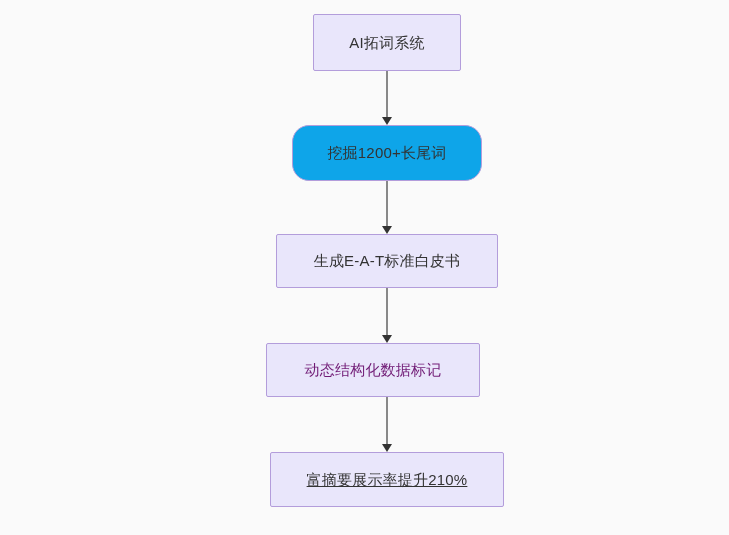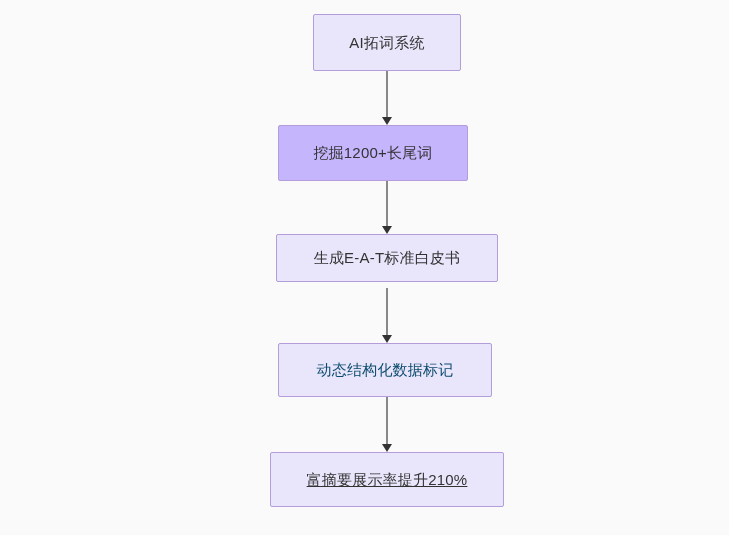--- a/index.html
+++ b/index.html
@@ -79,18 +79,18 @@
   <div class="flow-edge" style="left: 371px; top: 288px; width: 12px; height: 55px;">
     <div class="edge-line" style="height: 48px; background: rgb(136, 136, 136);"></div>
     <div class="edge-arrowhead" style="border-top-color: rgb(51, 51, 51);"></div>
   </div>
   <div class="flow-edge" style="left: 371px; top: 397px; width: 12px; height: 55px;">
     <div class="edge-line" style="height: 48px; background: rgb(136, 136, 136);"></div>
     <div class="edge-arrowhead" style="border-top-color: rgb(51, 51, 51);"></div>
   </div>
 
   <div class="flow-node" style="left: 371px; top: 14px; width: 148px; height: 57px; background: rgb(233, 230, 251); border-color: rgb(179, 157, 219); color: rgb(51, 51, 51);">AI拓词系统</div>
-  <div class="flow-node" style="left: 357px; top: 125px; width: 190px; height: 56px; background: #c4b5fd; border-color: rgb(179, 157, 219); color: rgb(51, 51, 51);">挖掘1200+长尾词</div>
-  <div class="flow-node" style="left: 371px; top: 234px; width: 222px; height: 48px; background: rgb(233, 230, 251); border-color: rgb(179, 157, 219); color: rgb(51, 51, 51);">生成E-A-T标准白皮书</div>
-  <div class="flow-node" style="left: 369px; top: 343px; width: 214px; height: 54px; background: rgb(233, 230, 251); border-color: rgb(179, 157, 219); color: #0c4a6e;">动态结构化数据标记</div>
+  <div class="flow-node" style="left: 371px; top: 125px; width: 190px; height: 56px; background: #0ea5e9; border-color: rgb(179, 157, 219); color: rgb(51, 51, 51); border-radius: 17px;">挖掘1200+长尾词</div>
+  <div class="flow-node" style="left: 371px; top: 234px; width: 222px; height: 54px; background: rgb(233, 230, 251); border-color: rgb(179, 157, 219); color: rgb(51, 51, 51);">生成E-A-T标准白皮书</div>
+  <div class="flow-node" style="left: 357px; top: 343px; width: 214px; height: 54px; background: rgb(233, 230, 251); border-color: rgb(179, 157, 219); color: #701a75;">动态结构化数据标记</div>
   <div class="flow-node" style="left: 371px; top: 452px; width: 234px; height: 55px; background: rgb(233, 230, 251); border-color: rgb(179, 157, 219); color: rgb(51, 51, 51); text-decoration: underline;">富摘要展示率提升210%</div>
 
 </div>
 
 </body></html>

